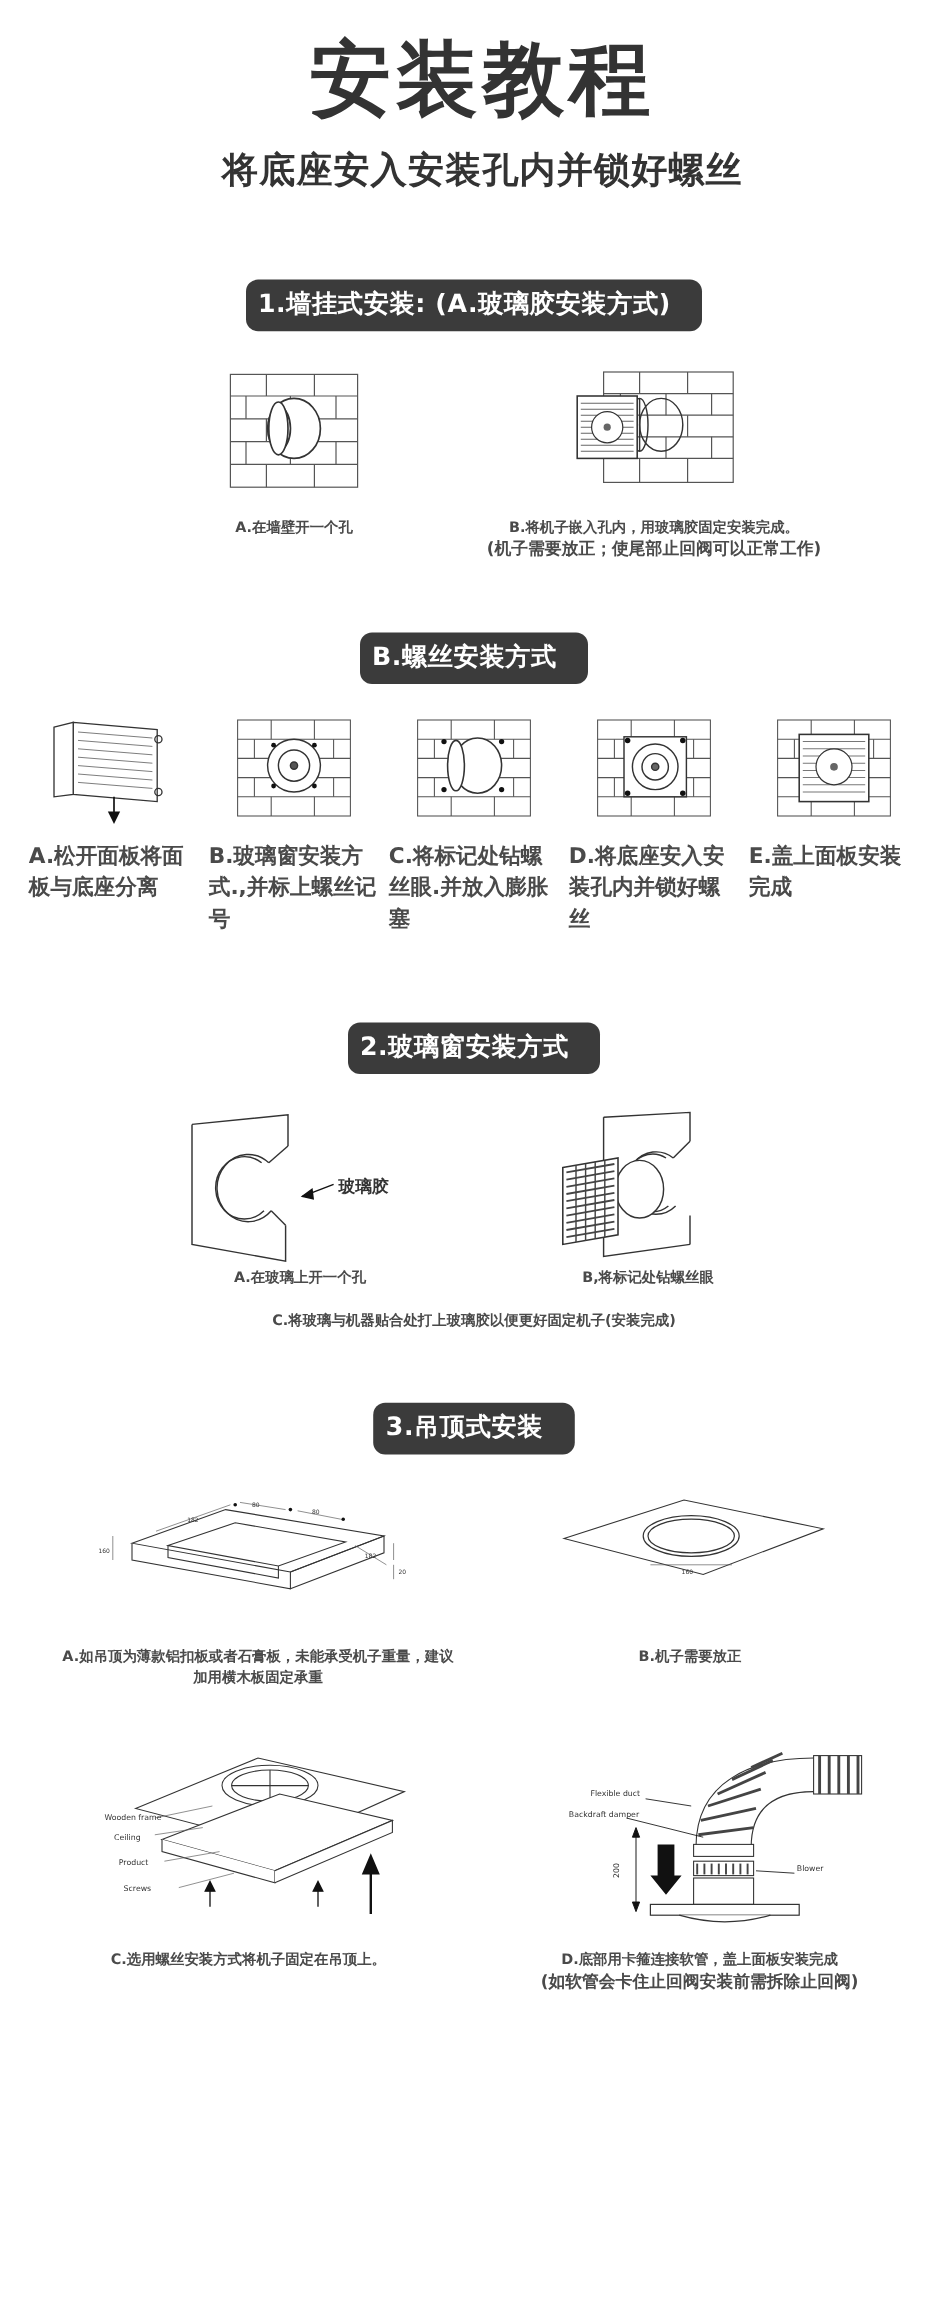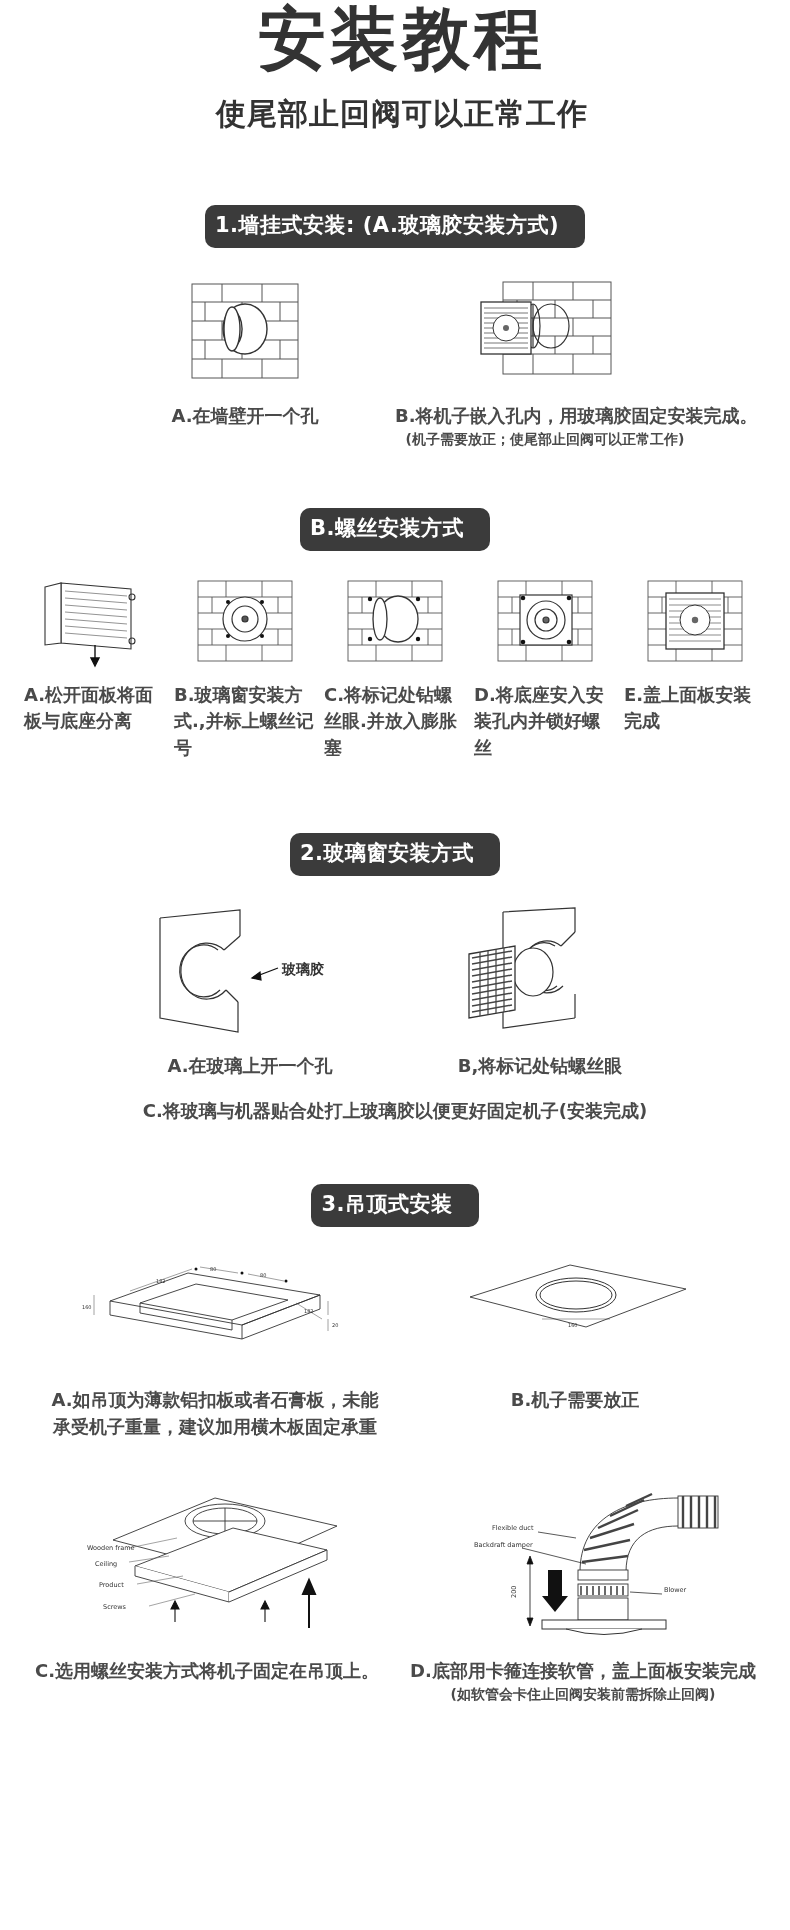--- a/index.html
+++ b/index.html
@@ -6,21 +6,21 @@
   html, body {
     width: 790px;
     background: #ffffff;
     font-family: "DejaVu Sans", "Liberation Sans", sans-serif;
   }
   body { width: 790px; height: 1930px; position: relative; overflow: hidden; }
 
   .page { width: 790px; height: 1930px; position: relative; background: #fff; }
 
   
-  .header { text-align: center; margin-left: 14px; }
+  .header { padding-top: 28px; text-align: center; margin-left: 14px; }
   .main-title {
     font-size: 68px;
     font-weight: 900;
     color: #333333;
     letter-spacing: 4px;
     line-height: 1.15;
   }
   .sub-title {
     font-size: 30px;
     font-weight: 700;
@@ -38,21 +38,21 @@
     border-radius: 10px;
     padding: 9px 26px 11px 10px;
     font-size: 21px;
     font-weight: 700;
     letter-spacing: 0.5px;
     line-height: 1.1;
   }
 
   
   .cap {
-    font-size: 18px;
+    font-size: 12px;
     color: #4a4a4a;
     font-weight: 700;
     line-height: 1.5;
     text-align: center;
   }
   .cap-sm {
     font-size: 18px;
     color: #4a4a4a;
     font-weight: 700;
     line-height: 1.45;
@@ -85,21 +85,21 @@
   .tiny2 { font-size: 6.5px; fill: #333; font-family: "DejaVu Sans", sans-serif; }
   .lbl-cn { font-size: 14px; fill: #333; font-weight: 700; font-family: "DejaVu Sans", sans-serif; }
 </style>
 </head>
 <body>
 
 <div class="page">
 
   <div class="header">
     <div class="main-title">安装教程</div>
-    <div class="sub-title">使尾部止回阀可以正常工作</div>
+    <div class="sub-title">将底座安入安装孔内并锁好螺丝</div>
   </div>
 
   <div class="sec" style="margin-top:70px;">
     <div class="pill-wrap">
       <span class="pill">1.墙挂式安装: (A.玻璃胶安装方式)</span>
     </div>
 
     <div class="row s1-imgs">
 
       <div class="brick-col">
@@ -431,21 +431,21 @@
               <line x1="55" y1="46" x2="55" y2="110"></line>
               <line x1="63" y1="45" x2="63" y2="109"></line>
               <line x1="71" y1="43" x2="71" y2="107"></line>
               <line x1="79" y1="42" x2="79" y2="106"></line>
             </g>
           </g>
         </svg>
       </div>
     </div>
 
-    <div class="row" style="margin-top:16px;">
+    <div class="row" style="">
       <div class="glass-col">
         <div class="cap">A.在玻璃上开一个孔</div>
       </div>
       <div class="glass-col">
         <div class="cap">B,将标记处钻螺丝眼</div>
       </div>
     </div>
     <div class="cap" style="margin-top:18px;">C.将玻璃与机器贴合处打上玻璃胶以便更好固定机子(安装完成)</div>
   </div>
 

